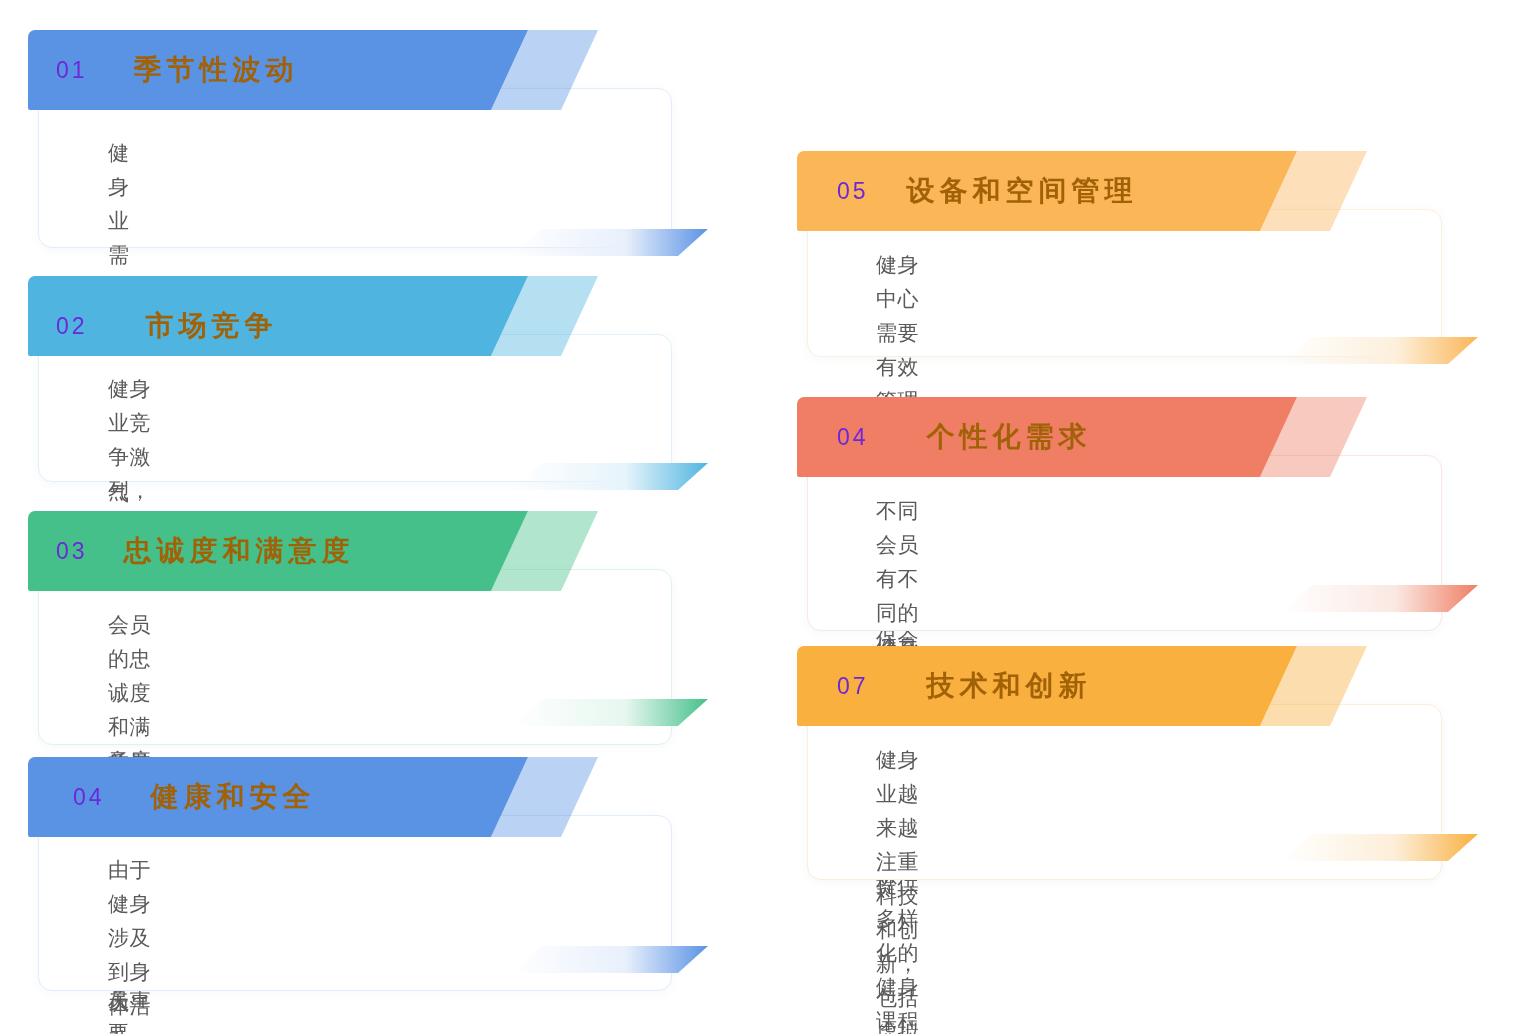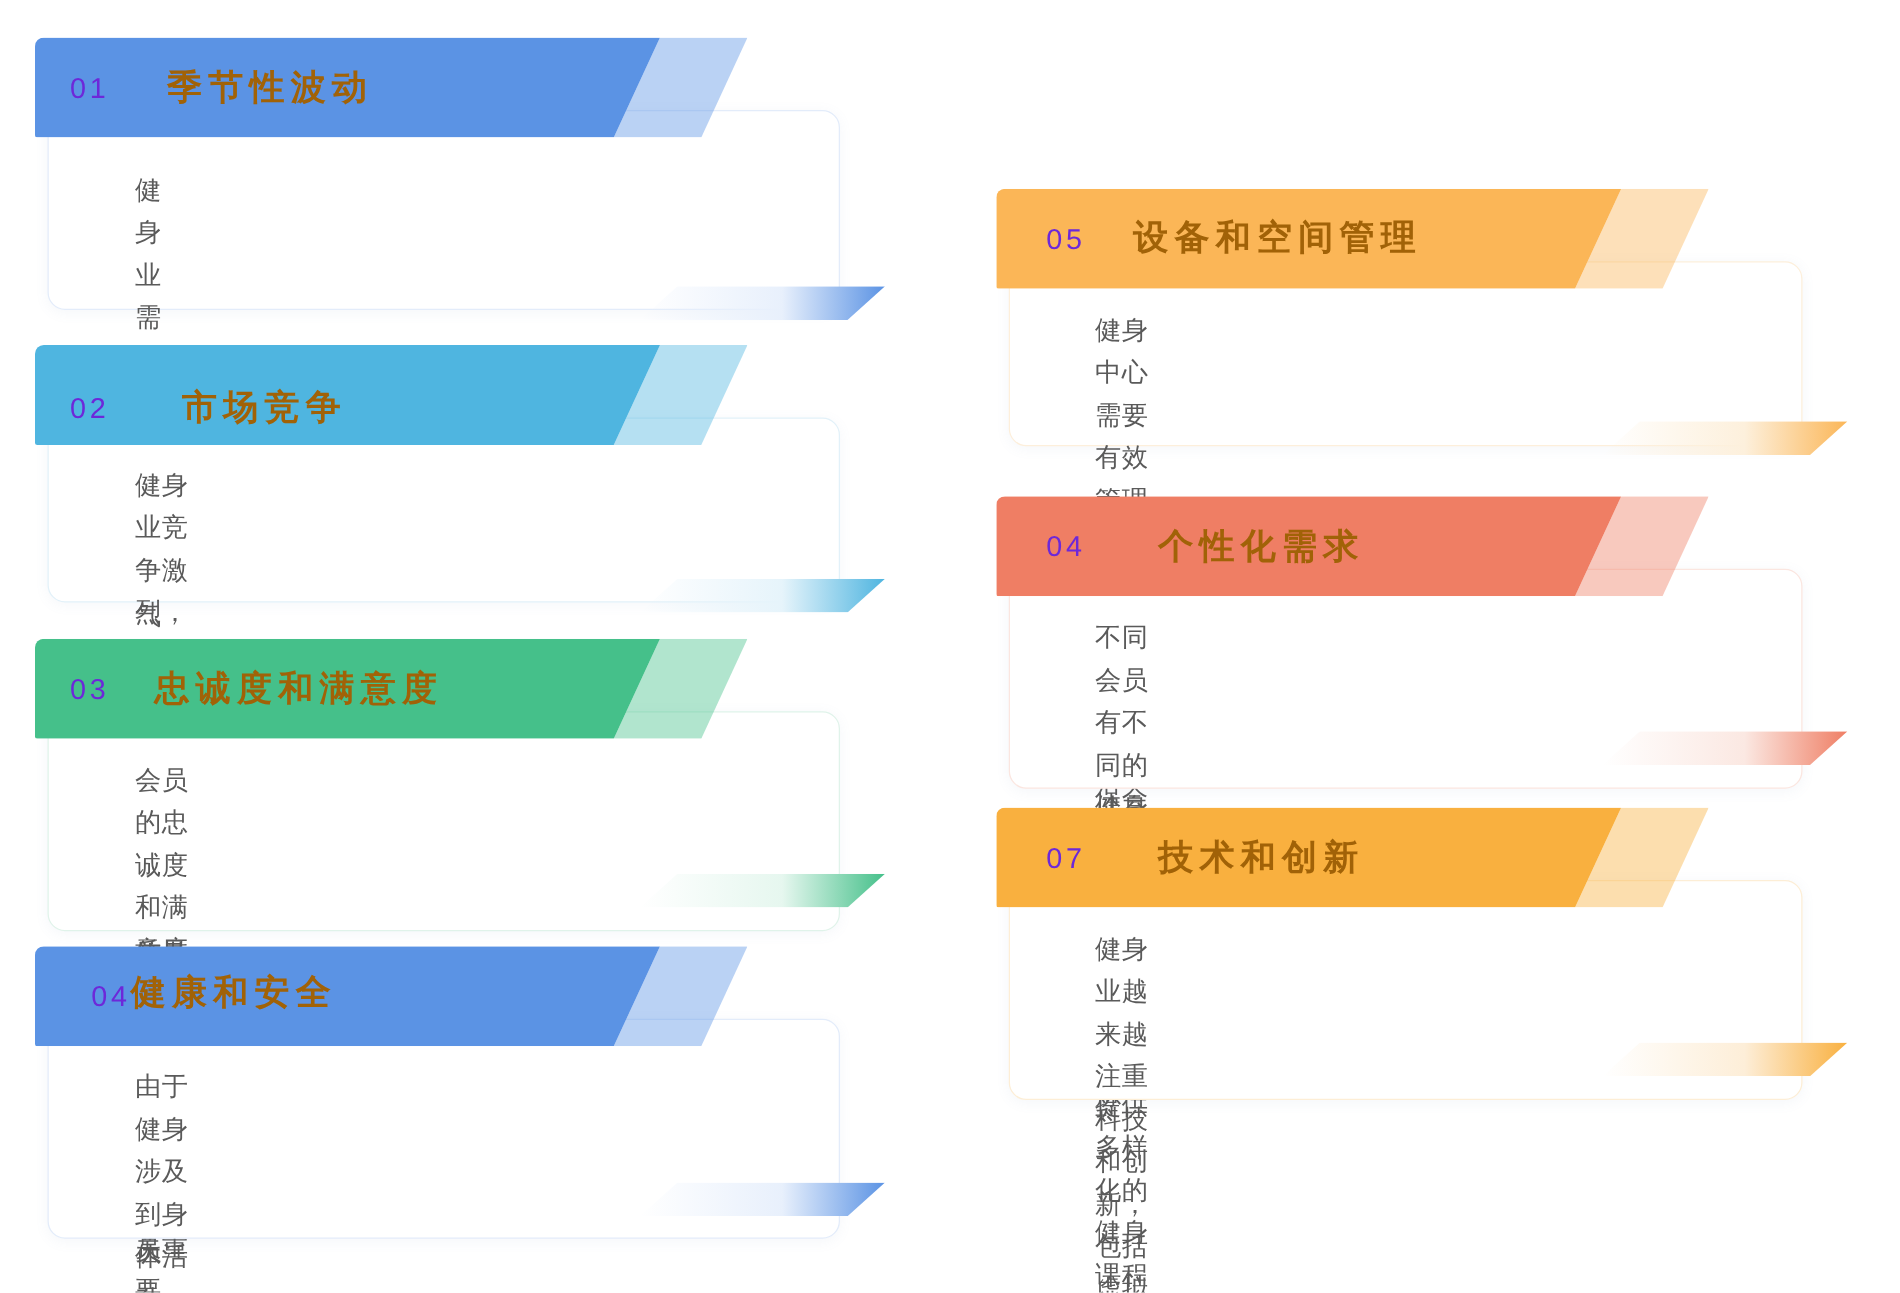--- a/index.html
+++ b/index.html
@@ -129,21 +129,21 @@
 功至关重要，因此需要通过良好的服务和体
 验来提高会员的忠诚度</div>
       <div class="deco" style="left: 512px; top: 699px; width: 196px;"></div>
     </div>
     <div class="card" style="--accent: #5b93e4; --edge: #e3ecfa; --deco-mid: #e8f0fc;">
       <div class="card-body" style="left: 38px; top: 815px; width: 634px; height: 176px;"></div>
       <div class="band-echo" style="left: 491px; top: 757px; width: 107px; height: 80px;"></div>
       <div class="band" style="left: 28px; top: 757px; width: 500px; height: 80px;"></div>
       <div class="band-text" style="left: 28px; top: 757px; height: 80px; padding-left: 45px;">
         <span class="num">04</span>
-        <span class="title" style=" font-family: Liberation Mono, monospace;">健康和安全</span>
+        <span class="title" style="margin-left: 46px;">健康和安全</span>
       </div>
       <div class="desc" style="left: 108px; top: 853px;">由于健身涉及到身体活动，健身中心需要关
 注会员的健康和安全，提供安全有效的锻炼
 环境</div>
       <div class="deco" style="left: 512px; top: 946px; width: 196px;"></div>
     </div>
     <div class="card" style="--accent: #fbb657; --edge: #fdefdb; --deco-mid: #fdf0dc;">
       <div class="card-body" style="left: 807px; top: 209px; width: 635px; height: 148px;"></div>
       <div class="band-echo" style="left: 1260px; top: 151px; width: 107px; height: 80px;"></div>
       <div class="band" style="left: 797px; top: 151px; width: 500px; height: 80px;"></div>

